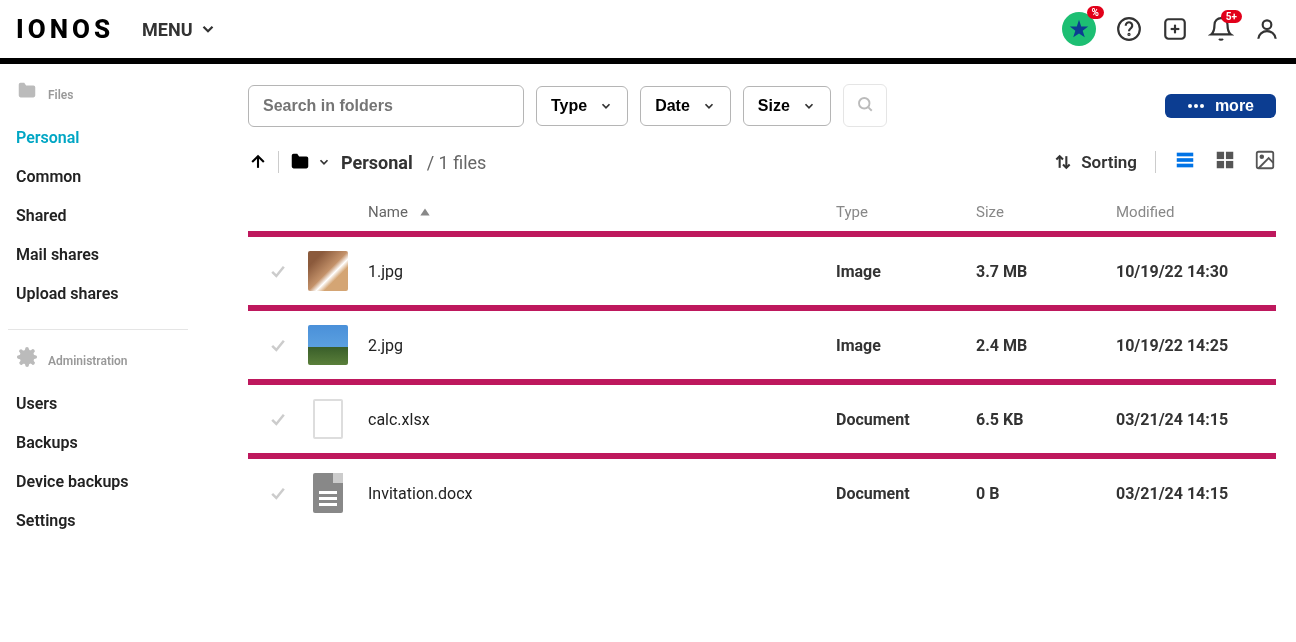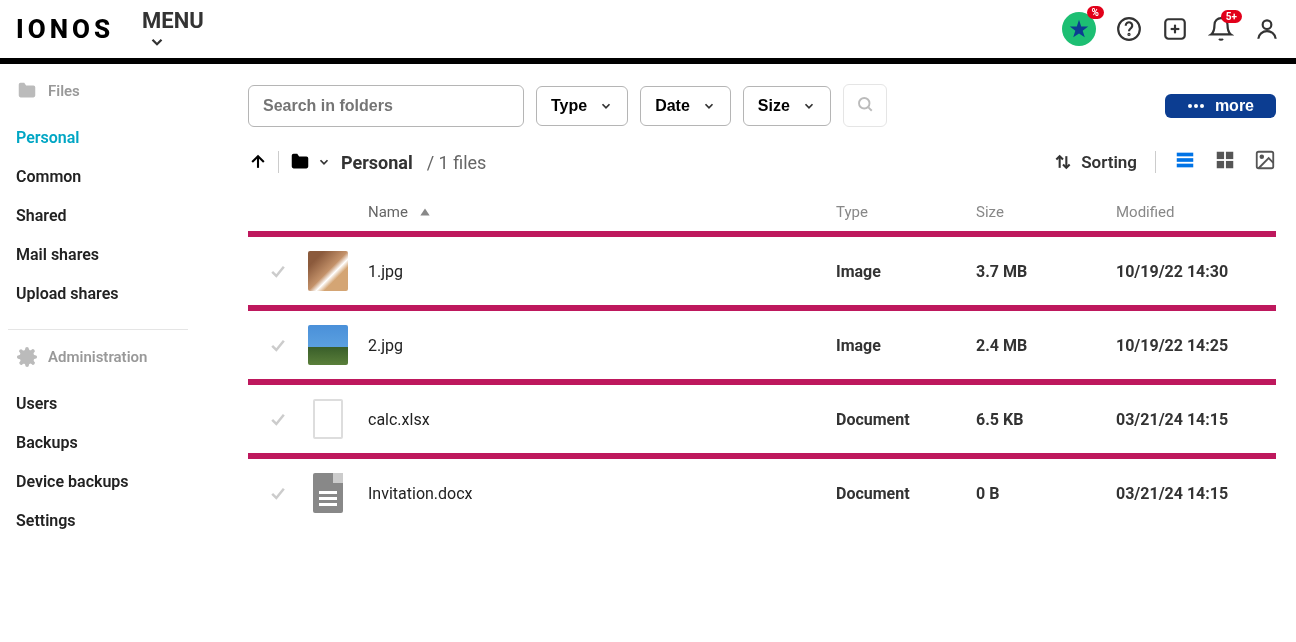--- a/index.html
+++ b/index.html
@@ -1,30 +1,30 @@
 <!DOCTYPE html>
 <html><head>
 <meta charset="utf-8">
 <style>
 * { margin: 0; padding: 0; box-sizing: border-box; }
 body { font-family: -apple-system, BlinkMacSystemFont, "Segoe UI", Roboto, sans-serif; background: #fff; color: #333; font-size: 15px; }
 
 .header { display: flex; align-items: center; padding: 10px 16px; border-bottom: 6px solid #000000; height: 64px; }
 .logo { font-weight: 800; font-size: 26px; letter-spacing: 4px; color: #000; margin-right: 28px; }
-.menu-btn { display: flex; font-size: 22px; font-weight: 700; color: #333; cursor: pointer; flex-direction: column; }
+.menu-btn { display: flex; align-items: center; font-size: 18px; font-weight: 700; color: #333; cursor: pointer; }
 .menu-btn svg { margin-left: 6px; }
 .header-spacer { flex: 1; }
 .header-icons { display: flex; align-items: center; gap: 20px; }
 .hicon { position: relative; cursor: pointer; display: flex; align-items: center; justify-content: center; }
 .promo-circle { width: 34px; height: 34px; border-radius: 50%; background: #1dbf73; display: flex; align-items: center; justify-content: center; }
 .badge { position: absolute; top: -6px; right: -8px; background: #e2001a; color: #fff; font-size: 10px; font-weight: 700; padding: 1px 5px; border-radius: 8px; }
 
 .layout { display: flex; }
 .sidebar { width: 224px; padding: 16px 0 16px 16px; }
-.side-section { font-size: 15px; color: #999; font-weight: 600; display: flex; align-items: center; gap: 10px; margin-bottom: 16px; }
+.side-section { font-size: 12px; color: #999; font-weight: 600; display: flex; align-items: flex-end; gap: 10px; margin-bottom: 16px; }
 .side-item { padding: 10px 0; font-size: 16px; font-weight: 600; color: #222; cursor: pointer; }
 .side-item.active { color: #00a6c4; }
 .side-divider { border-top: 1px solid #e5e5e5; margin: 16px 0 16px -8px; width: 180px; }
 
 .main { flex: 1; padding: 20px 20px 20px 24px; }
 .toolbar { display: flex; align-items: center; gap: 12px; margin-bottom: 22px; }
 .search-input { flex: 0 0 276px; border: 1px solid #b5b5b5; border-radius: 6px; padding: 11px 14px; font-size: 16px; color: #555; font-weight: bold; }
 .filter-btn { display: flex; align-items: center; gap: 12px; border: 1px solid #b5b5b5; border-radius: 6px; padding: 10px 14px; font-size: 16px; font-weight: 600; background: #fff; cursor: pointer; }
 .icon-btn { border: 1px solid #e5e5e5; border-radius: 6px; padding: 10px 12px; background: #fff; cursor: pointer; }
 .more-btn { margin-left: auto; background: #0c3d91; color: #fff; border: none; border-radius: 6px; padding: 3px 22px; font-size: 16px; font-weight: 700; display: flex; align-items: center; gap: 10px; cursor: pointer; }

